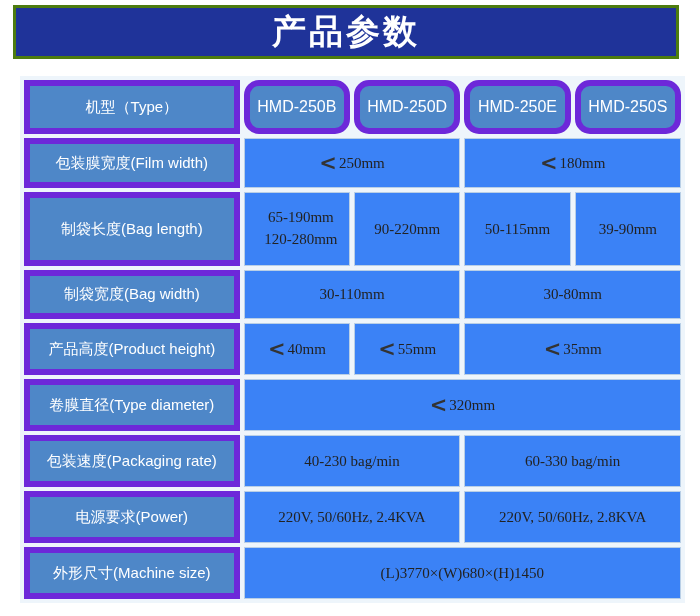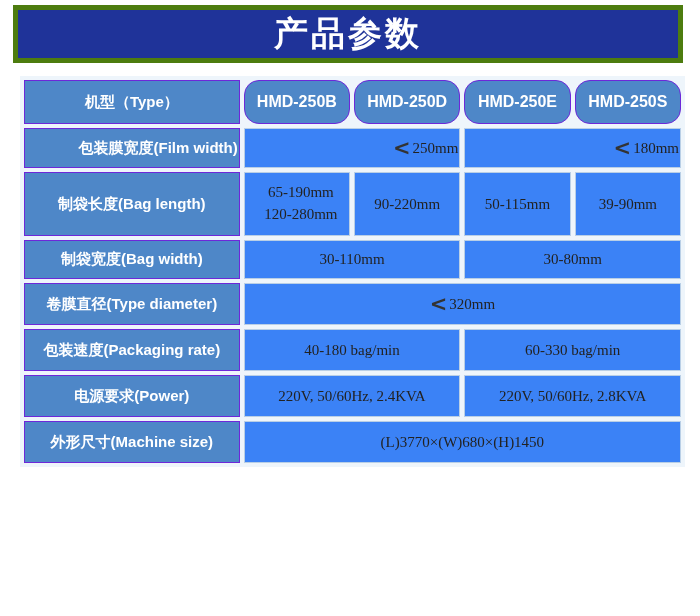--- a/index.html
+++ b/index.html
@@ -3,51 +3,51 @@
 <meta charset="utf-8">
 <style>
   html,body{margin:0;padding:0;}
   body{
     width:700px;height:616px;background:#ffffff;
     font-family:"Liberation Sans","DejaVu Sans",sans-serif;
     position:relative;overflow:hidden;
   }
   .title-banner{
     position:absolute;left:13px;top:5px;width:660px;height:48px;
-    background:#1f3399;border:5px solid #4d7c0f;
+    background:#1f3399;border:3px solid #4d7c0f;
     display:flex;align-items:center;justify-content:center;
   }
   .title-banner .title-text{
     color:#ffffff;font-size:34px;font-weight:bold;letter-spacing:3px;
   }
   table.spec-table{
     position:absolute;left:20px;top:76px;width:665px;
     border-collapse:separate;border-spacing:4px;
     background:#eef5fb;table-layout:fixed;
   }
   col.c-label{width:211px;}
   col.c-model{width:104px;}
   td{text-align:center;vertical-align:middle;overflow:hidden;}
   td.label-cell,td.model-cell{
-    background:#4e87c8;border:1px solid #6d28d9;
-    color:#ffffff;font-weight:bold;font-size:15px;
+    background:#4e87c8;border:6px solid #6d28d9;
+    color:#ffffff;font-weight:normal;font-size:15px;
   }
   td.model-cell{font-size:16px;border-radius:15px;}
   td.value-cell{
     background:#3b82f6;border:1px solid #b9cfe6;
     color:#222222;font-size:15px;
     font-family:"Liberation Serif","DejaVu Serif",serif;
   }
   .lt{
     font-size:21px;font-weight:bold;color:#333333;
     vertical-align:-2px;margin-right:2px;
     font-family:"DejaVu Sans","Liberation Sans",sans-serif;
   }
   .two-line div{line-height:1.45;padding-left:8px;}
-  tr.h40 td{height:40px;} tr.h36 td{height:36px;text-align:right;} tr.h60 td{height:60px;}
+  tr.h40 td{height:40px;} tr.h36 td{height:36px;} tr.h60 td{height:60px;}
   tr.h35 td{height:35px;} tr.h38 td{height:38px;} tr.h34 td{height:34px;}
 </style>
 </head>
 <body>
 
 <div class="title-banner">
   <span class="title-text">产品参数</span>
 </div>
 
 <table class="spec-table">
@@ -84,29 +84,35 @@
     <td class="value-cell">50-115mm</td>
     <td class="value-cell">39-90mm</td>
   </tr>
 
   <tr class="h35">
     <td class="label-cell">制袋宽度(Bag width)</td>
     <td class="value-cell" colspan="2">30-110mm</td>
     <td class="value-cell" colspan="2">30-80mm</td>
   </tr>
 
+  <tr class="h38">
+    <td class="label-cell">产品高度(Product height)</td>
+    <td class="value-cell"><span class="lt">&lt;</span><span>40mm</span></td>
+    <td class="value-cell"><span class="lt">&lt;</span><span>55mm</span></td>
+    <td class="value-cell" colspan="2"><span class="lt">&lt;</span><span>35mm</span></td>
+  </tr>
 
   <tr class="h38">
     <td class="label-cell">卷膜直径(Type diameter)</td>
     <td class="value-cell" colspan="4"><span class="lt">&lt;</span><span>320mm</span></td>
   </tr>
 
   <tr class="h38">
     <td class="label-cell">包装速度(Packaging rate)</td>
-    <td class="value-cell" colspan="2">40-180 bag/min</td>
+    <td class="value-cell" colspan="2">40-230 bag/min</td>
     <td class="value-cell" colspan="2">60-330 bag/min</td>
   </tr>
 
   <tr class="h38">
     <td class="label-cell">电源要求(Power)</td>
     <td class="value-cell" colspan="2">220V, 50/60Hz, 2.4KVA</td>
     <td class="value-cell" colspan="2">220V, 50/60Hz, 2.8KVA</td>
   </tr>
 
   <tr class="h38">

